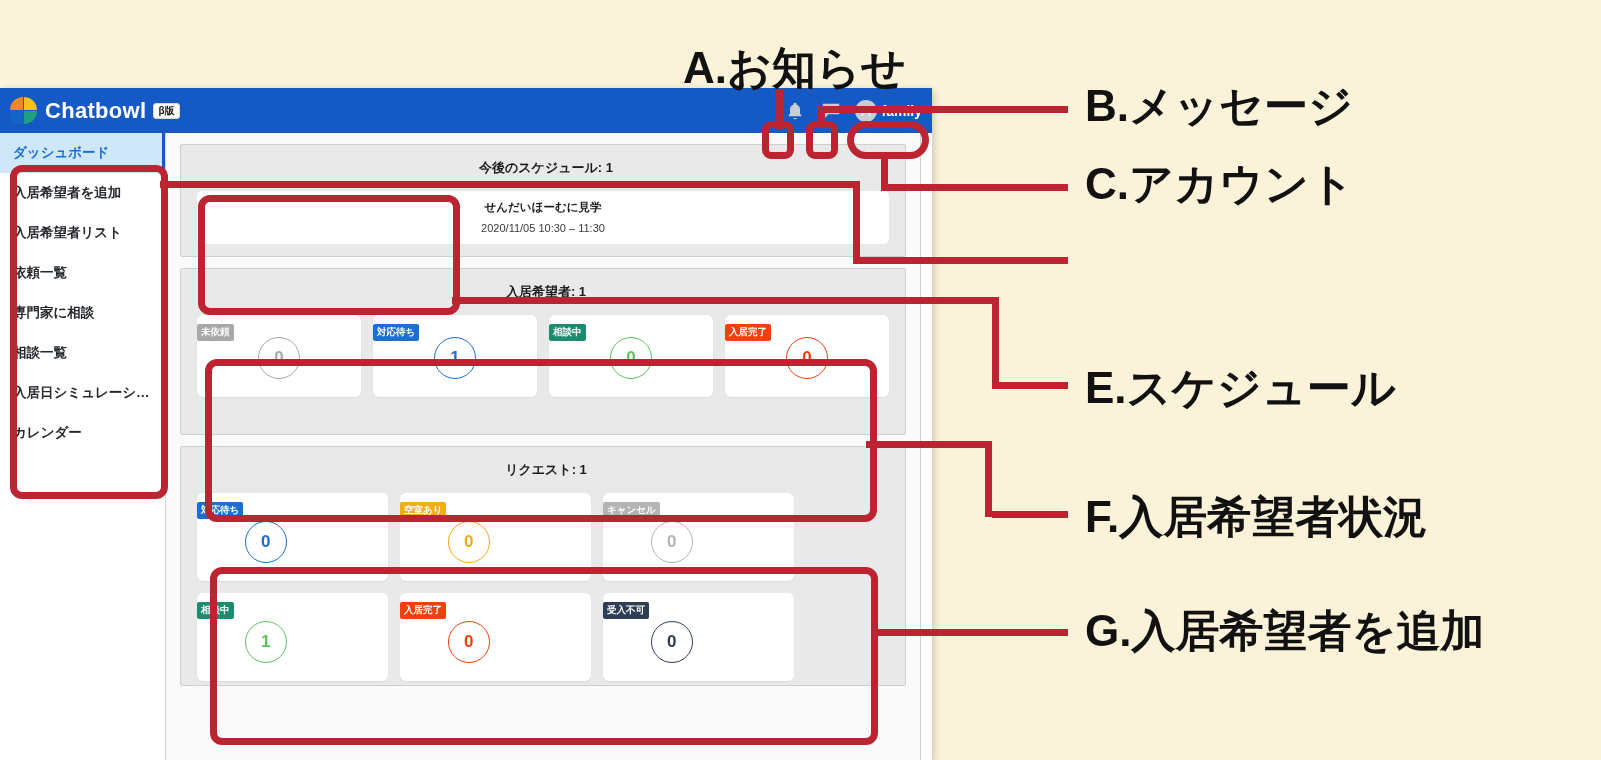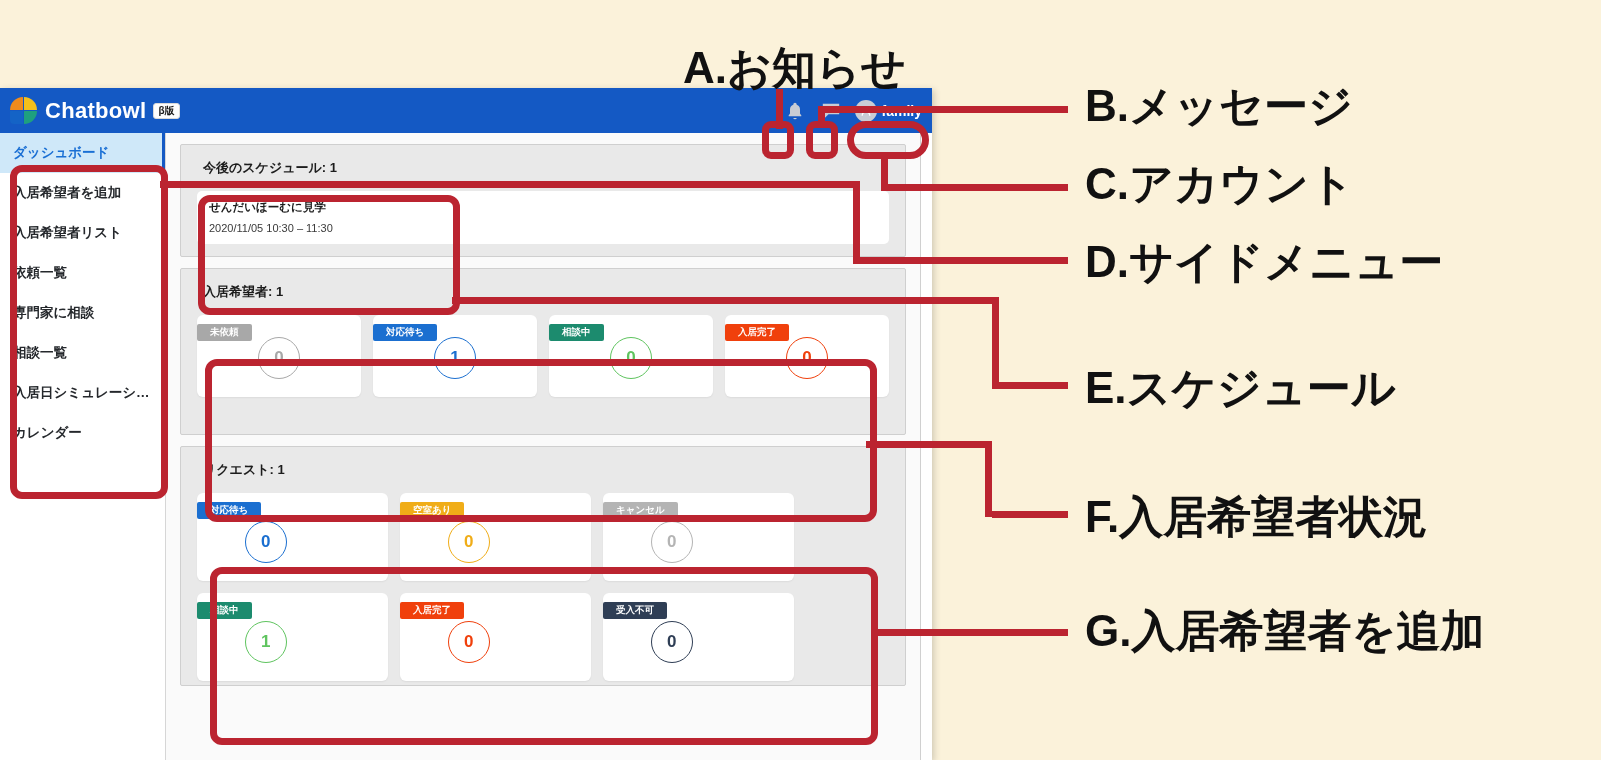--- a/index.html
+++ b/index.html
@@ -64,21 +64,21 @@
     padding-left:13px;font-size:13.5px;color:#25282c;font-weight:bold;
     box-sizing:border-box;white-space:nowrap;
   }
   .side-item.active{
     background:#cfe8f9;color:#1a6fd4;border-right:3px solid #1459c4;
   }
 
   
   #main{
     position:absolute;left:166px;top:45px;width:754px;height:627px;
-    background:#fafafa;overflow:hidden;
+    background:#fafafa;overflow:hidden;text-align:center;
   }
   .panel{
     background:#e9e9e9;border:1px solid #cfcfcf;border-radius:2px;
     margin:11px 14px 0 14px;padding:14px 16px 16px 16px;
     box-sizing:border-box;
   }
   .panel-title{
     font-size:13px;font-weight:bold;color:#1c1c1c;margin:0 0 14px 6px;
   }
   .sched-item{
@@ -90,21 +90,21 @@
   .card-grid{display:flex;gap:12px;}
   .card-grid-3{display:flex;gap:12px;flex-wrap:wrap;}
   .stat-card{
     background:#ffffff;border-radius:6px;height:82px;position:relative;
     flex:1 1 0;box-shadow:0 1px 2px rgba(0,0,0,.06);
   }
   .stat-card.w3{flex:0 0 191px;height:88px;}
   .badge{
     position:absolute;left:0;top:9px;
     font-size:9.5px;font-weight:bold;color:#ffffff;
-    padding:3px 13px;border-radius:2px;line-height:1.15;white-space:nowrap;
+    padding:3px 4px;border-radius:2px;line-height:1.15;white-space:nowrap;
   }
   .circle-num{
     position:absolute;left:50%;top:52%;transform:translate(-50%,-50%);
     width:40px;height:40px;border-radius:50%;
     border:1.4px solid currentColor;
     display:flex;align-items:center;justify-content:center;
     font-size:17px;font-weight:bold;
   }
   .stat-card.w3 .circle-num{left:36%;top:56%;}
 
@@ -273,21 +273,20 @@
   <div class="ann-label" style="left:1085px;top:48px;font-size:44px;text-align:center;">B.メッセージ</div>
   <div class="ann-line ann-h" style="left:818px;top:77px;width:250px;"></div>
   <div class="ann-line ann-v" style="left:818px;top:77px;height:20px;"></div>
   <div class="ann-box" style="left:806px;top:92px;width:32px;height:38px;border-radius:9px;"></div>
 
   <div class="ann-label" style="left:1085px;top:126px;font-size:44px;">C.アカウント</div>
   <div class="ann-line ann-h" style="left:881px;top:155px;width:187px;"></div>
   <div class="ann-line ann-v" style="left:881px;top:130px;height:30px;"></div>
   <div class="ann-box" style="left:847px;top:92px;width:82px;height:38px;border-radius:19px;"></div>
 
-  <div class="ann-label" style="left:1085px;top:204px;font-size:44px;">D.サイドメニュー</div>
   <div class="ann-line ann-h" style="left:853px;top:228px;width:215px;"></div>
   <div class="ann-line ann-v" style="left:853px;top:152px;height:80px;"></div>
   <div class="ann-line ann-h" style="left:160px;top:152px;width:697px;"></div>
   <div class="ann-box" style="left:10px;top:136px;width:158px;height:334px;"></div>
 
   <div class="ann-label" style="left:1085px;top:330px;font-size:44px;">E.スケジュール</div>
   <div class="ann-line ann-h" style="left:992px;top:353px;width:76px;"></div>
   <div class="ann-line ann-v" style="left:992px;top:268px;height:90px;"></div>
   <div class="ann-line ann-h" style="left:452px;top:268px;width:545px;"></div>
   <div class="ann-box" style="left:198px;top:166px;width:262px;height:120px;"></div>

